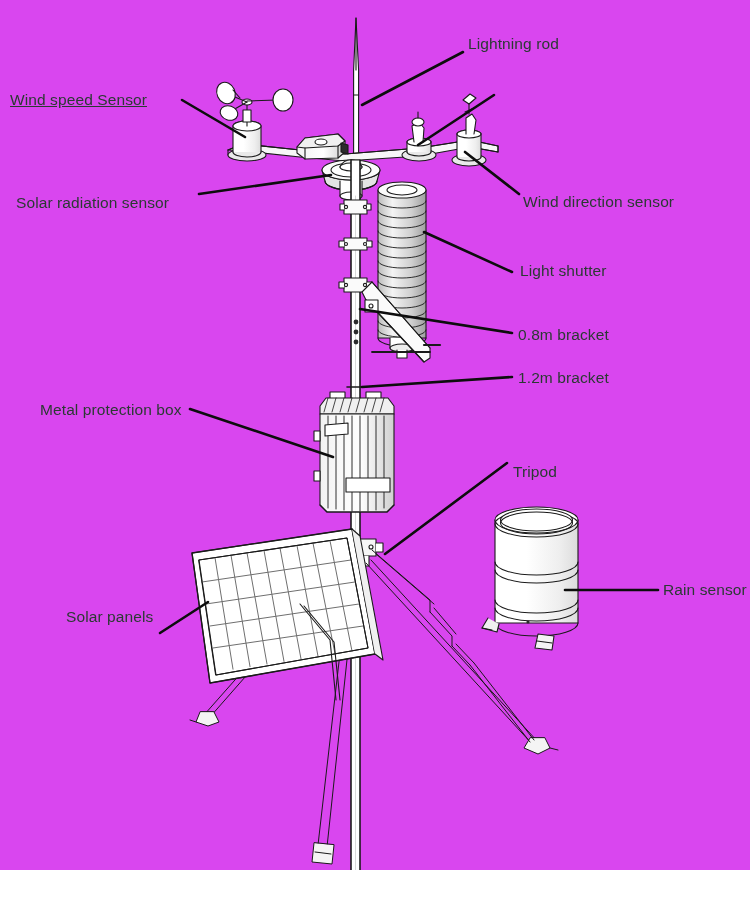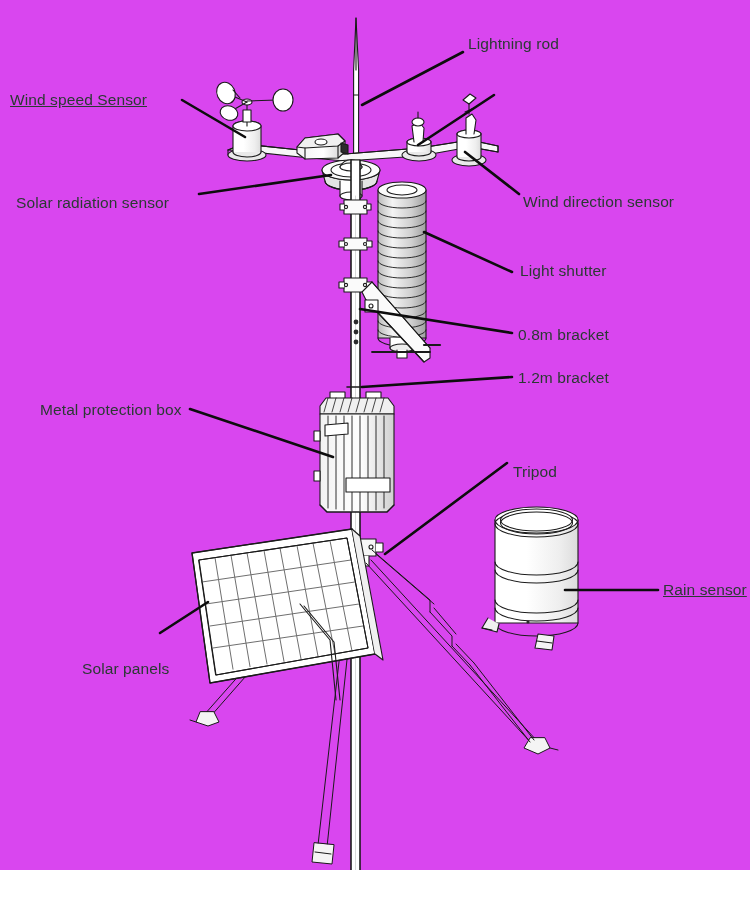--- a/index.html
+++ b/index.html
@@ -367,16 +367,16 @@
 
   <div class="label" style="left:468px; top:36px;">Lightning  rod</div>
   <div class="label" style="left:10px;  top:92px;text-decoration:underline;">Wind speed Sensor</div>
   <div class="label" style="left:523px; top:186px;margin-top:8px;">Wind direction sensor</div>
   <div class="label" style="left:16px;  top:195px;">Solar radiation sensor</div>
   <div class="label" style="left:520px; top:263px;">Light shutter</div>
   <div class="label" style="left:518px; top:327px;">0.8m bracket</div>
   <div class="label" style="left:518px; top:370px;text-align:right;">1.2m bracket</div>
   <div class="label" style="left:40px;  top:402px;">Metal protection box</div>
   <div class="label" style="left:513px; top:457px;margin-top:7px;">Tripod</div>
-  <div class="label" style="left:663px; top:582px;text-decoration:underline;">Rain sensor</div>
-  <div class="label" style="left:66px;  top:661px;margin-left:16px;">Solar panels</div>
+  <div class="label" style="left:663px; top:582px;">Rain sensor</div>
+  <div class="label" style="left:66px;  top:609px;">Solar panels</div>
 
 </div>
 
 </body></html>

